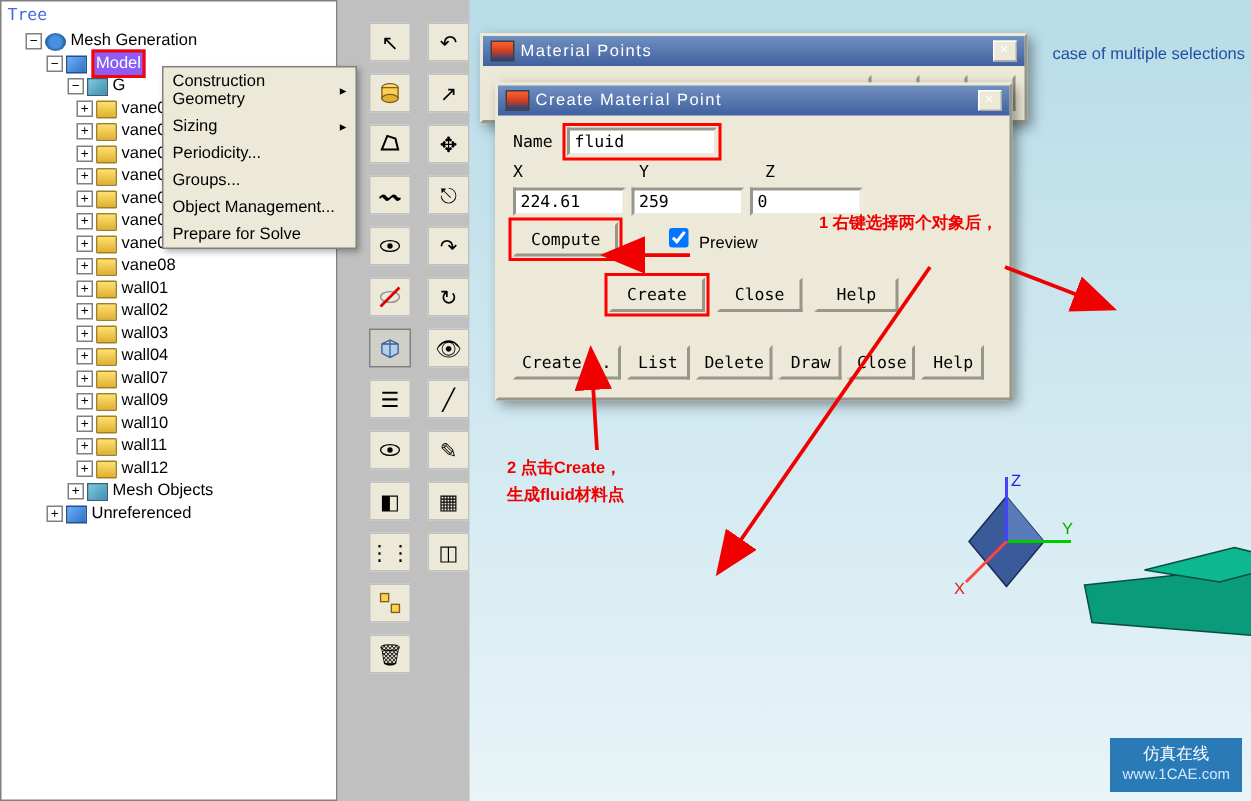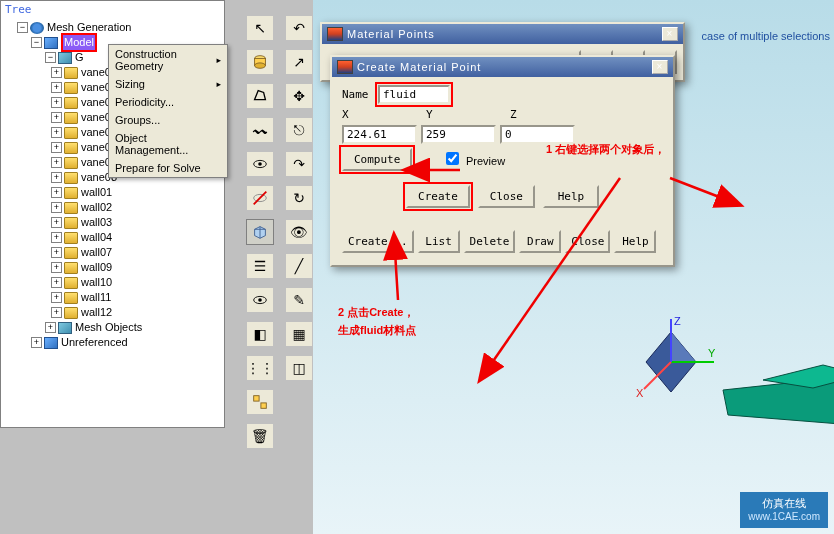--- a/index.html
+++ b/index.html
@@ -1,30 +1,30 @@
 <!DOCTYPE html>
 <html><head>
 <meta charset="utf-8">
 <style>
 *{box-sizing:border-box;margin:0;padding:0;font-family:"MS Sans Serif",Tahoma,sans-serif;font-size:11px}
 body{width:834px;height:534px;background:#c0c0c0;position:relative;overflow:hidden}
-.tree-panel{position:absolute;left:0;top:0;width:225px;height:428px;background:#fff;border:1px solid #808080}
+.tree-panel{position:absolute;left:0;top:0;width:225px;height:534px;background:#fff;border:1px solid #808080}
 .tree-title{padding:2px 4px;color:#4169e1;font-family:monospace}
 .tree{padding:2px;font-family:monospace;font-size:11px;line-height:15px}
 .tn{white-space:nowrap;display:flex;align-items:center;height:15px}
 .exp{width:11px;height:11px;border:1px solid #808080;display:inline-flex;align-items:center;justify-content:center;font-size:9px;margin-right:2px;background:#fff;cursor:pointer}
 .ic{width:14px;height:12px;display:inline-block;margin-right:3px}
 .ic-globe{background:radial-gradient(circle,#4a90e2 40%,#2060a0 70%);border-radius:50%}
 .ic-cube{background:linear-gradient(135deg,#6ab0ff,#3070c0);border:1px solid #205090}
 .ic-folder{background:linear-gradient(#ffe070,#e0b030);border:1px solid #a08020;border-radius:1px}
 .ic-geom{background:linear-gradient(135deg,#7ec8e0,#4090b0);border:1px solid #306080}
 .sel{background:#8b5cf6;color:#fff;padding:0 2px}
 .redbox{border:2px solid red;padding:0 1px}
 .ind1{padding-left:14px}.ind2{padding-left:28px}.ind3{padding-left:42px}.ind4{padding-left:48px}
-.ctx{position:absolute;left:108px;top:44px;width:120px;background:#ece9d8;border:1px solid #808080;box-shadow:2px 2px 4px rgba(0,0,0,.3);z-index:10;font-family:monospace}
+.ctx{position:absolute;left:108px;top:44px;width:130px;background:#ece9d8;border:1px solid #808080;box-shadow:2px 2px 4px rgba(0,0,0,.3);z-index:10;font-family:monospace}
 .ctx-item{padding:3px 6px;display:flex;justify-content:space-between;align-items:center}
 .ctx-item.hl{background:#0a246a;color:#fff}
 .arr{font-size:9px}
 .toolbar-v{position:absolute;left:240px;top:15px;width:40px;display:flex;flex-direction:column;gap:8px;align-items:center}
 .tb{width:28px;height:26px;border:1px solid #c0c0c0;background:#ece9d8;display:flex;align-items:center;justify-content:center;cursor:pointer;font-size:14px}
 .tb.active{border:1px solid #808080;background:#d0d0c8}
 .tb svg{width:18px;height:18px}
 .viewport{position:absolute;left:313px;top:0;width:521px;height:534px;background:linear-gradient(#b8dce8,#e8f4f8)}
 .axis-widget{position:absolute;right:118px;bottom:125px}
 .axis-widget svg{width:90px;height:90px}
@@ -304,21 +304,21 @@
   <div class="dlg-title">
     <span style="display:flex;align-items:center">
         <span class="ticon"></span>
         <span>Create Material Point</span>
       </span>
     <span class="dlg-x">×</span>
   </div>
   <div class="dlg2-body">
     <div class="row">
       <span class="lbl">Name</span>
-      <input class="inp redout" style="width: 72px;" value="fluid">
+      <input class="inp redout" style="width: 100px;" value="fluid">
     </div>
     <div class="row">
       <span class="lbl" style="min-width:80px">X</span>
       <span class="lbl" style="min-width:80px">Y</span>
       <span class="lbl">Z</span>
     </div>
     <div class="row">
       <input class="inp" style="width: 75px;" value="224.61">
       <input class="inp" style="width: 75px;" value="259">
       <input class="inp" style="width: 75px;" value="0">

